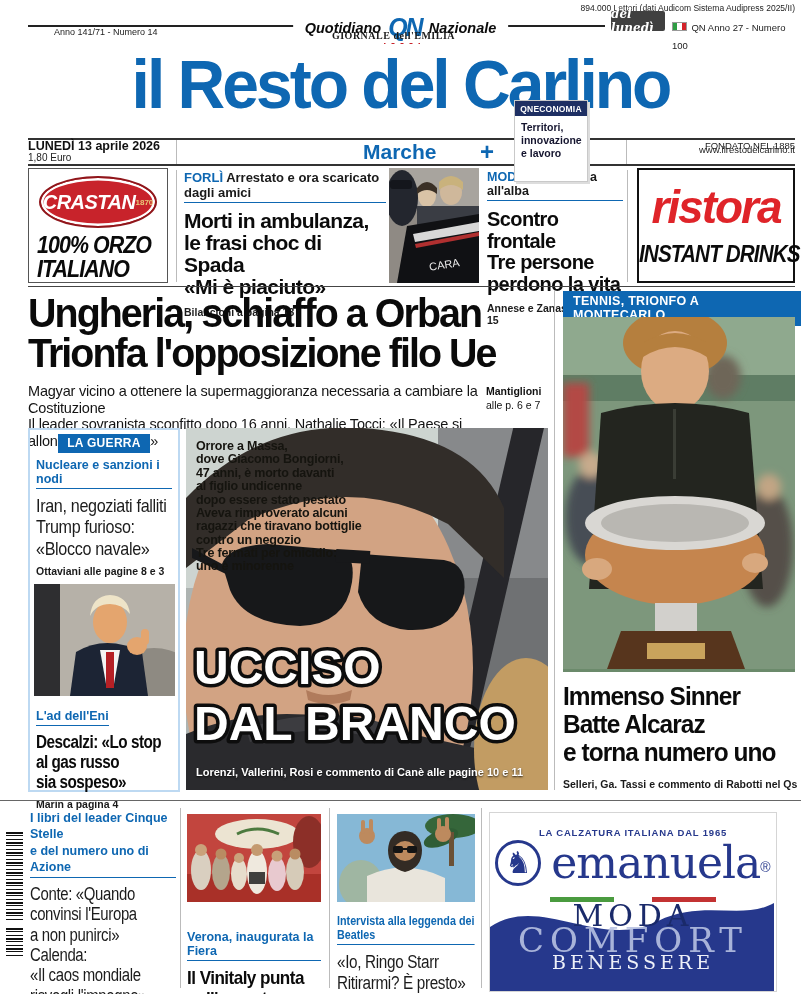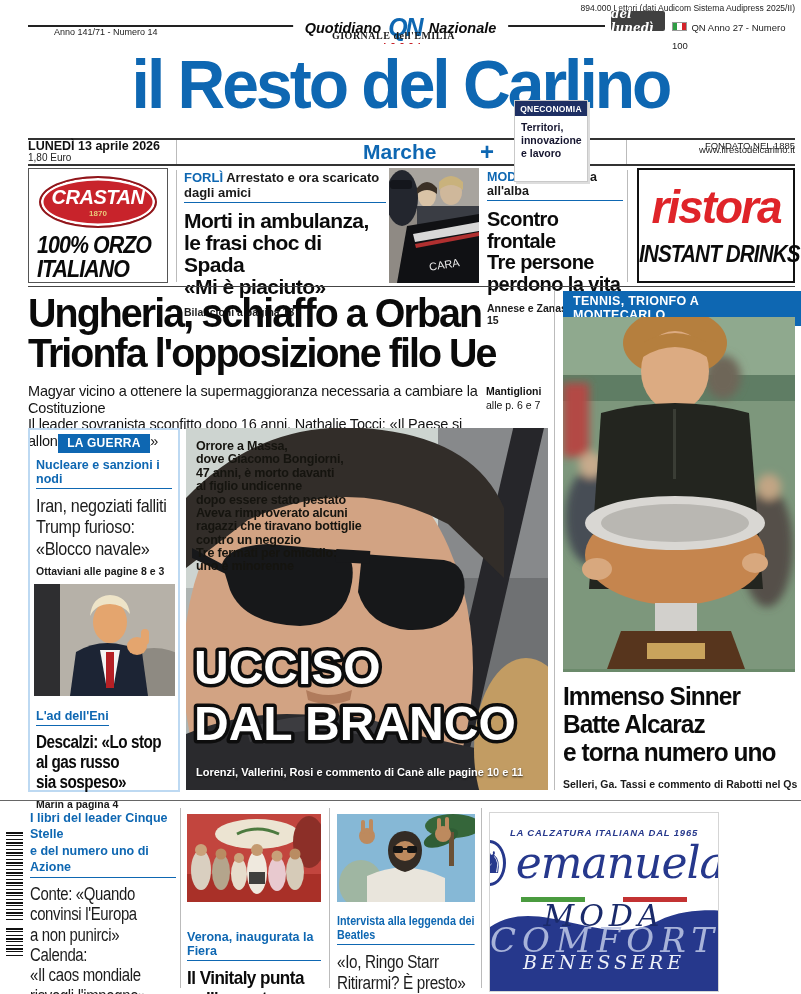--- a/index.html
+++ b/index.html
@@ -60,21 +60,21 @@
   
   .lead-hl { font-weight:bold; font-size:41px; line-height:0.98; letter-spacing:-2px; color:#0a0a0a; transform:scaleX(0.96); transform-origin:0 0; }
   .lead-deck { font-size:14.5px; line-height:1.14; color:#141414; letter-spacing:-0.2px; }
 
   
   .war-box { border:2px solid #bdd9f2; }
 
   
   .ad-box { border:1.5px solid #555; background:#fff; }
   .crastan-oval { background:#c8232b; border:2px solid #8f161b; box-shadow:inset 0 0 0 2.5px #fff; border-radius:50%;
-    display:flex; flex-direction:column; align-items:center; justify-content:center; }
+    display:flex; flex-direction:row; align-items:center; justify-content:center; }
   .crastan-name { color:#fff; font-weight:bold; font-style:italic; font-size:20px; letter-spacing:-0.5px; }
   .crastan-year { color:#e9c87a; font-size:8px; font-weight:bold; }
   .crastan-line { font-style:italic; font-weight:bold; font-size:23px; line-height:1.04; letter-spacing:-1px; color:#0a0a0a; transform:scaleX(0.93); transform-origin:0 0; }
   .ristora-box { border:2.5px solid #111; background:#fff; }
   .ristora-name { color:#df2429; font-style:italic; font-weight:bold; font-size:46px; letter-spacing:-2px; line-height:1; }
   .ristora-sub { color:#0b0b0b; font-weight:bold; font-style:italic; font-size:24px; letter-spacing:-1px; transform:scaleX(0.86); transform-origin:0 0; white-space:nowrap; }
 
   
   .massa-overlay { font-weight:bold; font-size:12.5px; line-height:1.07; color:#15140f; letter-spacing:-0.2px; }
   .massa-byline { color:#fff; font-size:11px; font-weight:bold; text-shadow:0 1px 2px rgba(0,0,0,.8); }
@@ -379,21 +379,21 @@
           <rect x="108" y="3" width="4" height="15" rx="2"></rect>
       </g>
     </svg>
     <div class="kicker-blue cond" style="margin-top:8px; width:116%; transform:scaleX(0.86); display:block;">Intervista alla leggenda dei Beatles</div>
     <div class="hl-light pl cond" style="font-size:18px; line-height:1.15; margin-top:7px; width:118%; transform:scaleX(0.85);">«Io, Ringo Starr
 Ritirarmi? È presto»</div>
     
   </div>
   <div class="rule-v" style="left:481px; top:808px; height:180px;"></div>
 
-  <div class="abs ema-box" style="left:489px; top:812px; width:230px; height:180px;font-style:italic;">
+  <div class="abs ema-box" style="left:489px; top:812px; width:288px; height:180px;">
     <div class="ema-tagline" style="margin-top:14px;">LA CALZATURA ITALIANA DAL 1965</div>
     <div style="display:flex; align-items:center; justify-content:center; gap:10px; margin-top:2px;">
       <div class="ema-circle">♞</div>
       <div>
         <span class="ema-brand">emanuela</span><span class="ema-reg">®</span>
       </div>
     </div>
     <div style="text-align:center; margin-top:2px;">
       <span class="ema-bar" style="background:#4a9b3f; margin-right:38px;"></span><span class="ema-bar" style="background:#c33232;"></span>
     </div>

